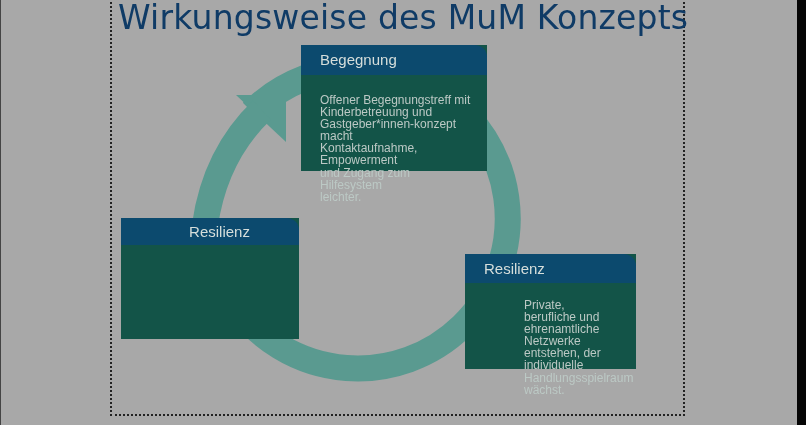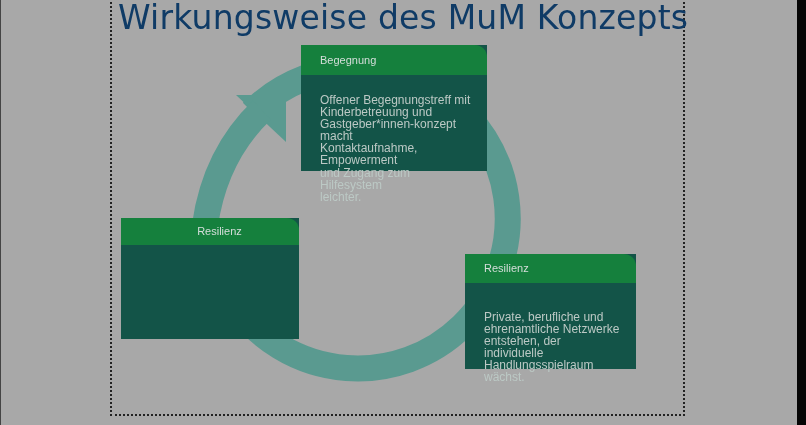--- a/index.html
+++ b/index.html
@@ -17,22 +17,22 @@
     }
     .title {
       position: absolute; left: 118px; top: -2px; margin: 0;
       font-family: "DejaVu Sans", sans-serif; font-weight: normal;
       font-size: 33px; letter-spacing: 0.2px;
       color: #0f3b66; white-space: nowrap;
     }
     svg.cycle { position: absolute; left: 0; top: 0; }
     .card { position: absolute; background: #135448; }
     .card .head {
-      height: 30px; background: #15803d; border-top-right-radius: 12px;
-      color: #d6dedb; font-size: 11px; line-height: 30px; padding-left: 19px;
+      height: 30px; background: #0c4a6e; border-top-right-radius: 12px;
+      color: #d6dedb; font-size: 15px; line-height: 30px; padding-left: 19px;
     }
     .card .body {
       color: #bcc9c5; font-size: 12px; line-height: 12.1px;
       padding: 18px 16px 0 19px; white-space: pre-line;
     }
   </style>
 </head>
 <body>
 
 <div class="left-edge"></div>
@@ -57,19 +57,19 @@
 und Zugang zum Hilfesystem
 leichter.</div>
 </div>
 
 <div class="card" style="left:121px; top:218px; width:178px; height:121px;">
   <div class="head" style="height:27px; line-height:27px;text-align:center;">Resilienz</div>
 </div>
 
 <div class="card" style="left:465px; top:254px; width:171px; height:115px;">
   <div class="head" style="height:29px; line-height:29px;">Resilienz</div>
-  <div class="body" style="padding-top:28px;">Private, berufliche und
+  <div class="body" style="padding-top:16px;margin-left:40px;">Private, berufliche und
 ehrenamtliche Netzwerke
 entstehen, der individuelle
 Handlungsspielraum wächst.</div>
 </div>
 
 <div class="right-edge"></div>
 
 </body></html>

